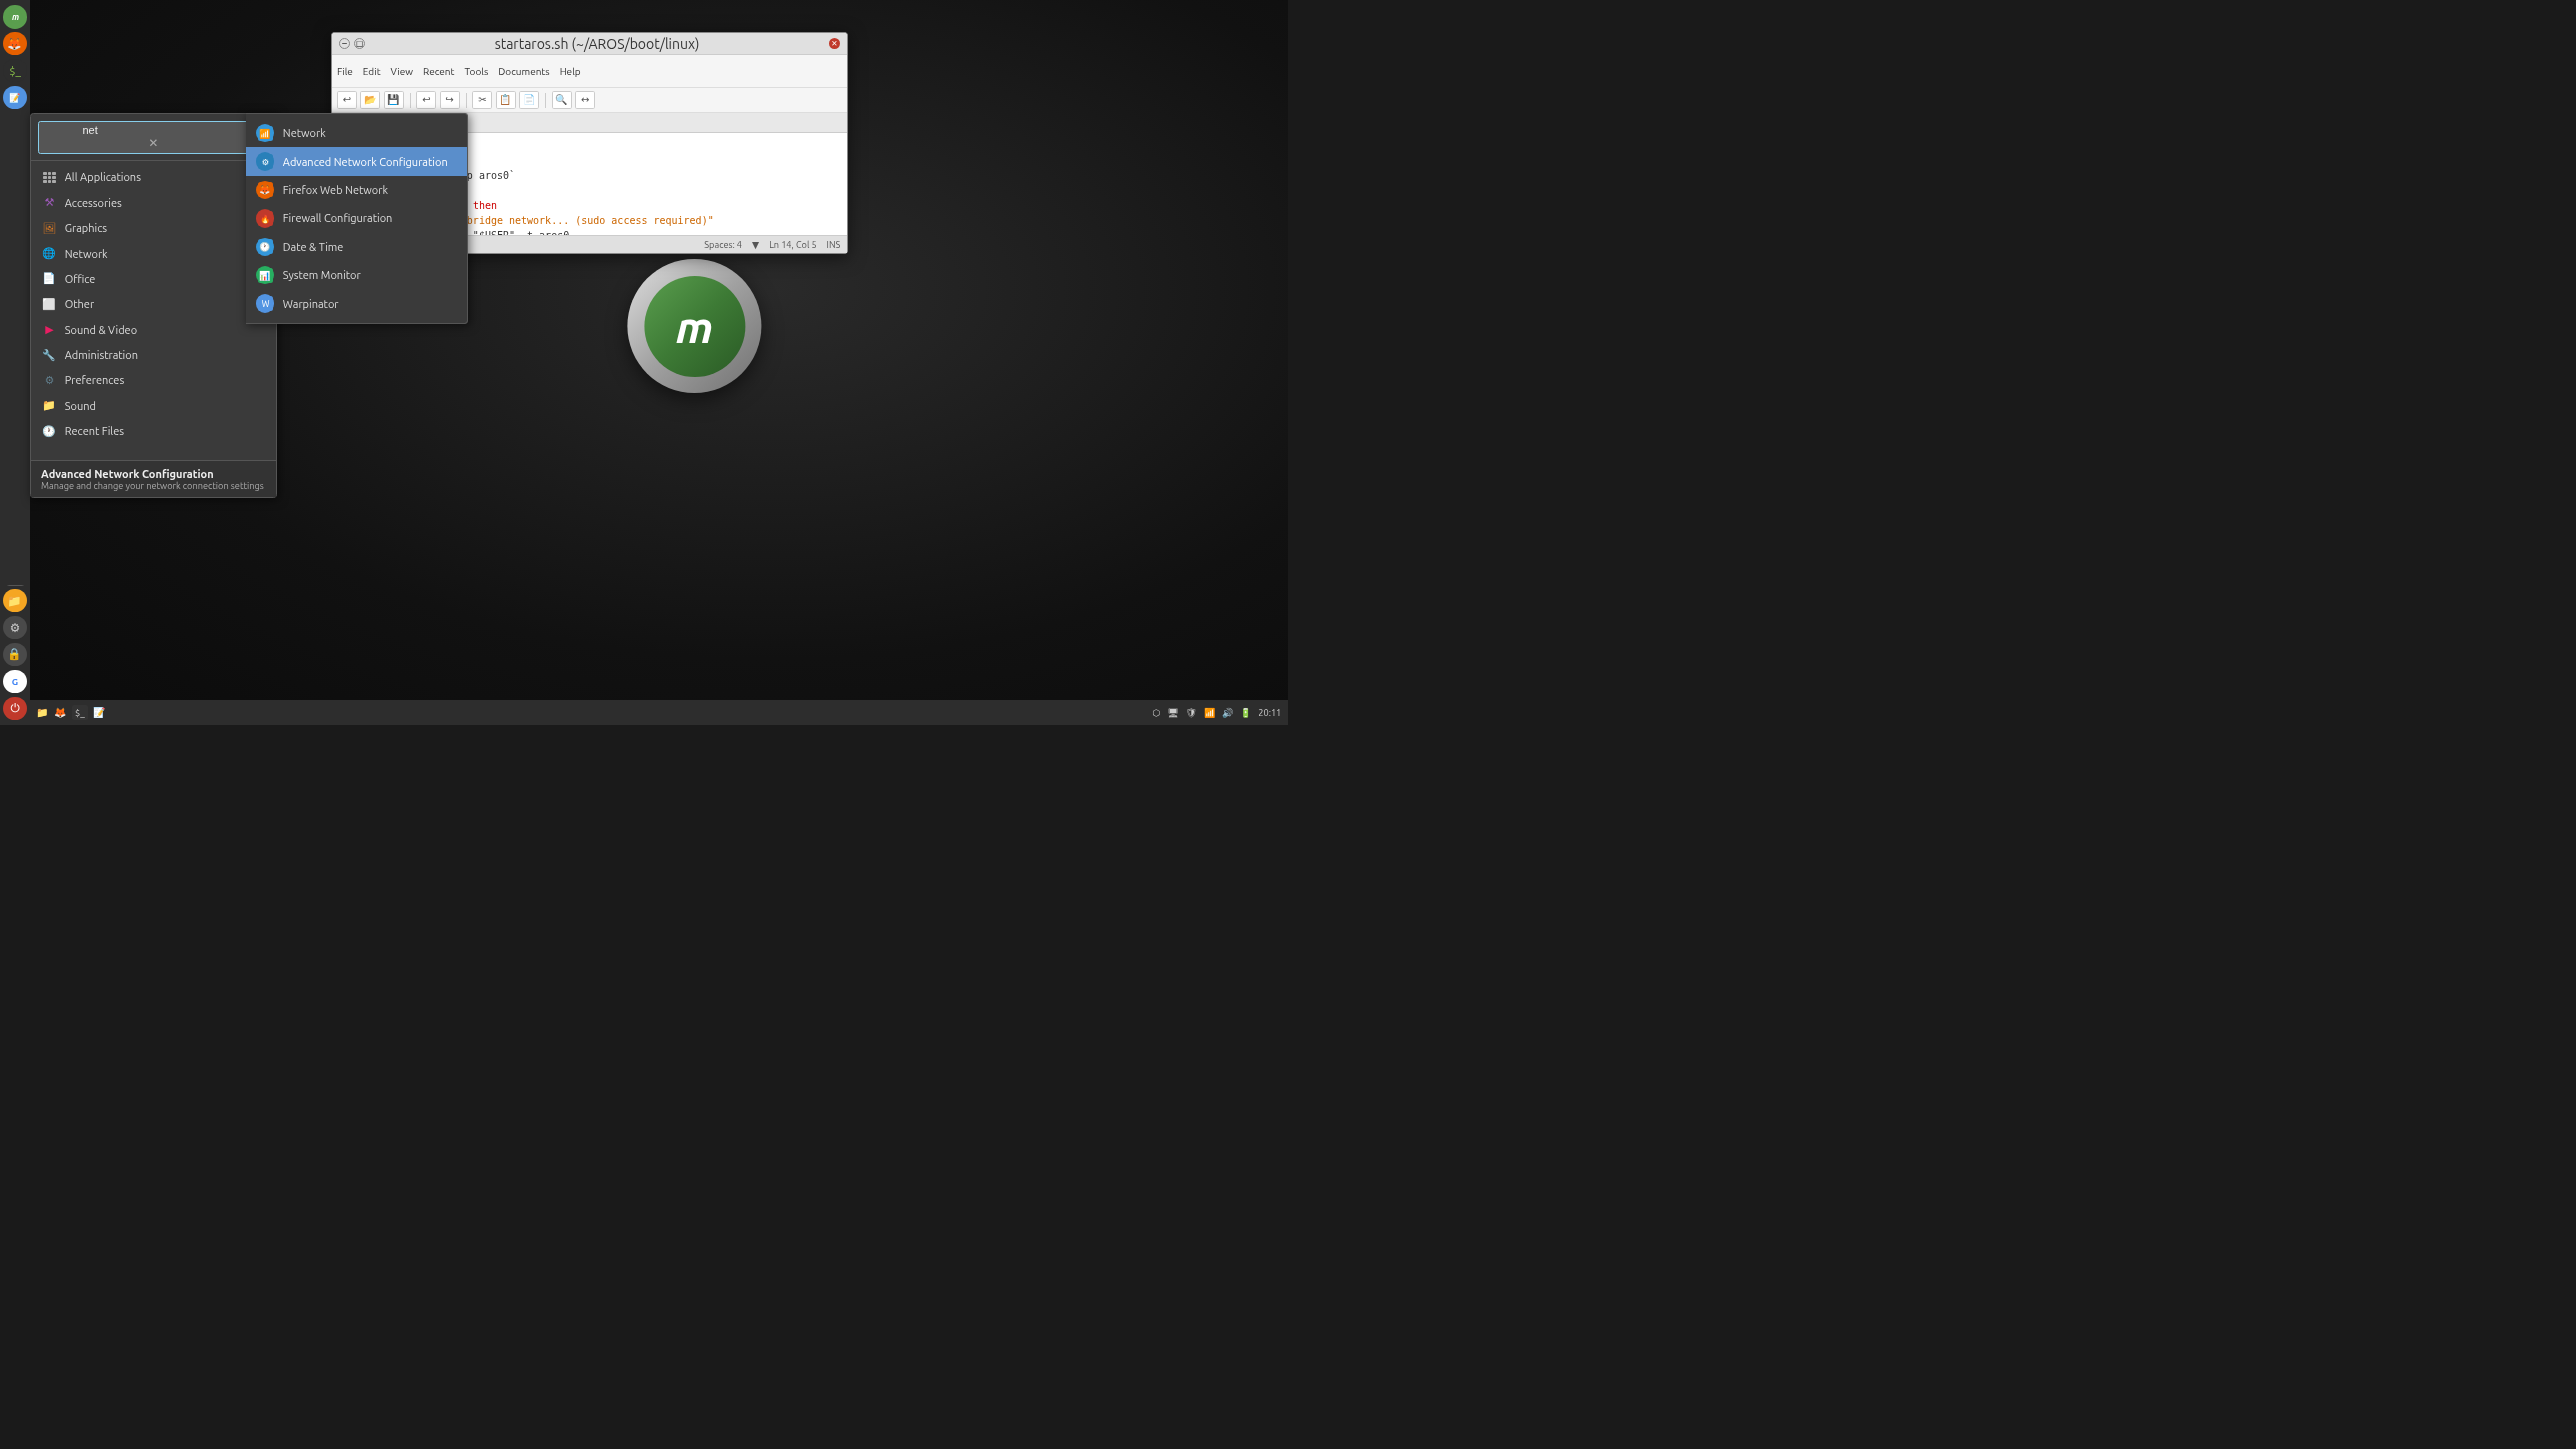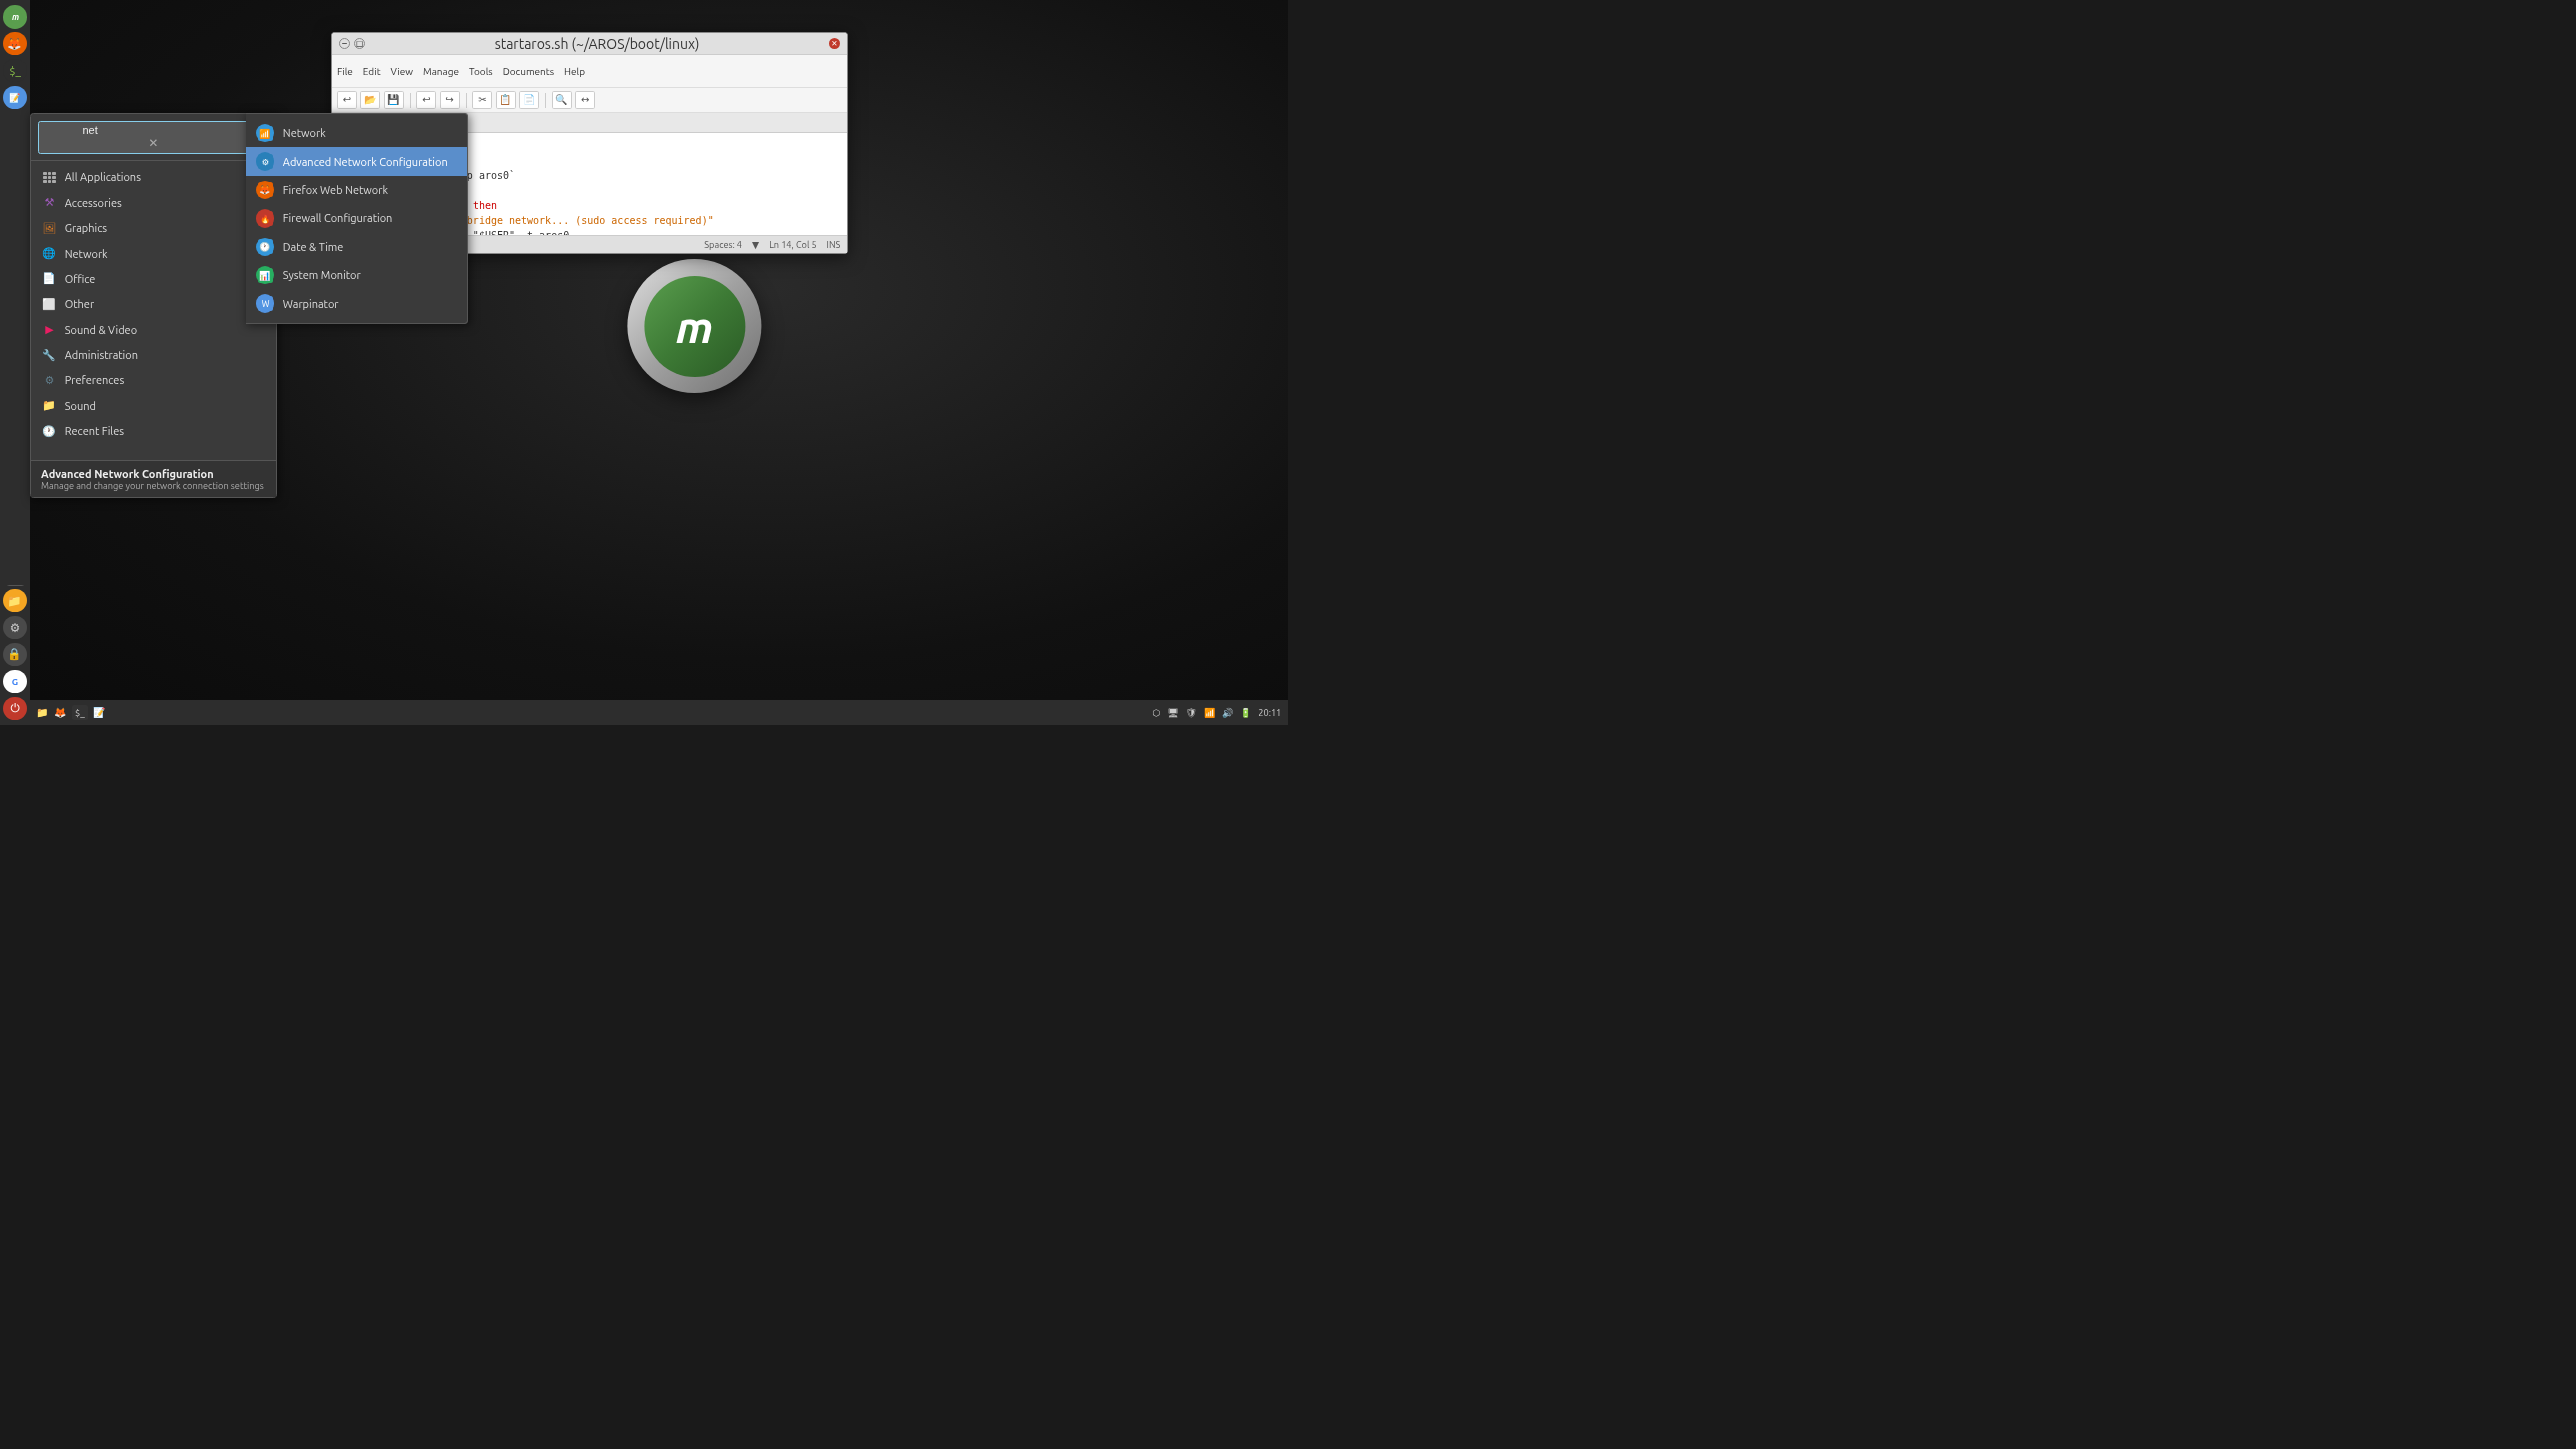--- a/index.html
+++ b/index.html
@@ -622,21 +622,21 @@
     <div class="editor-titlebar">
       <div class="win-btn minimize">─</div>
       <div class="win-btn maximize">□</div>
       <div class="title-text">startaros.sh (~/AROS/boot/linux)</div>
       <div class="win-btn close">✕</div>
     </div>
     <div class="editor-menubar">
       <span class="editor-menu-item">File</span>
       <span class="editor-menu-item">Edit</span>
       <span class="editor-menu-item">View</span>
-      <span class="editor-menu-item">Manage</span>
+      <span class="editor-menu-item">Recent</span>
       <span class="editor-menu-item">Tools</span>
       <span class="editor-menu-item">Documents</span>
       <span class="editor-menu-item">Help</span>
     </div>
     <div class="editor-toolbar">
       <div class="toolbar-btn">↩</div>
       <div class="toolbar-btn">📂</div>
       <div class="toolbar-btn">💾</div>
       <div class="toolbar-separator"></div>
       <div class="toolbar-btn">↩</div>

